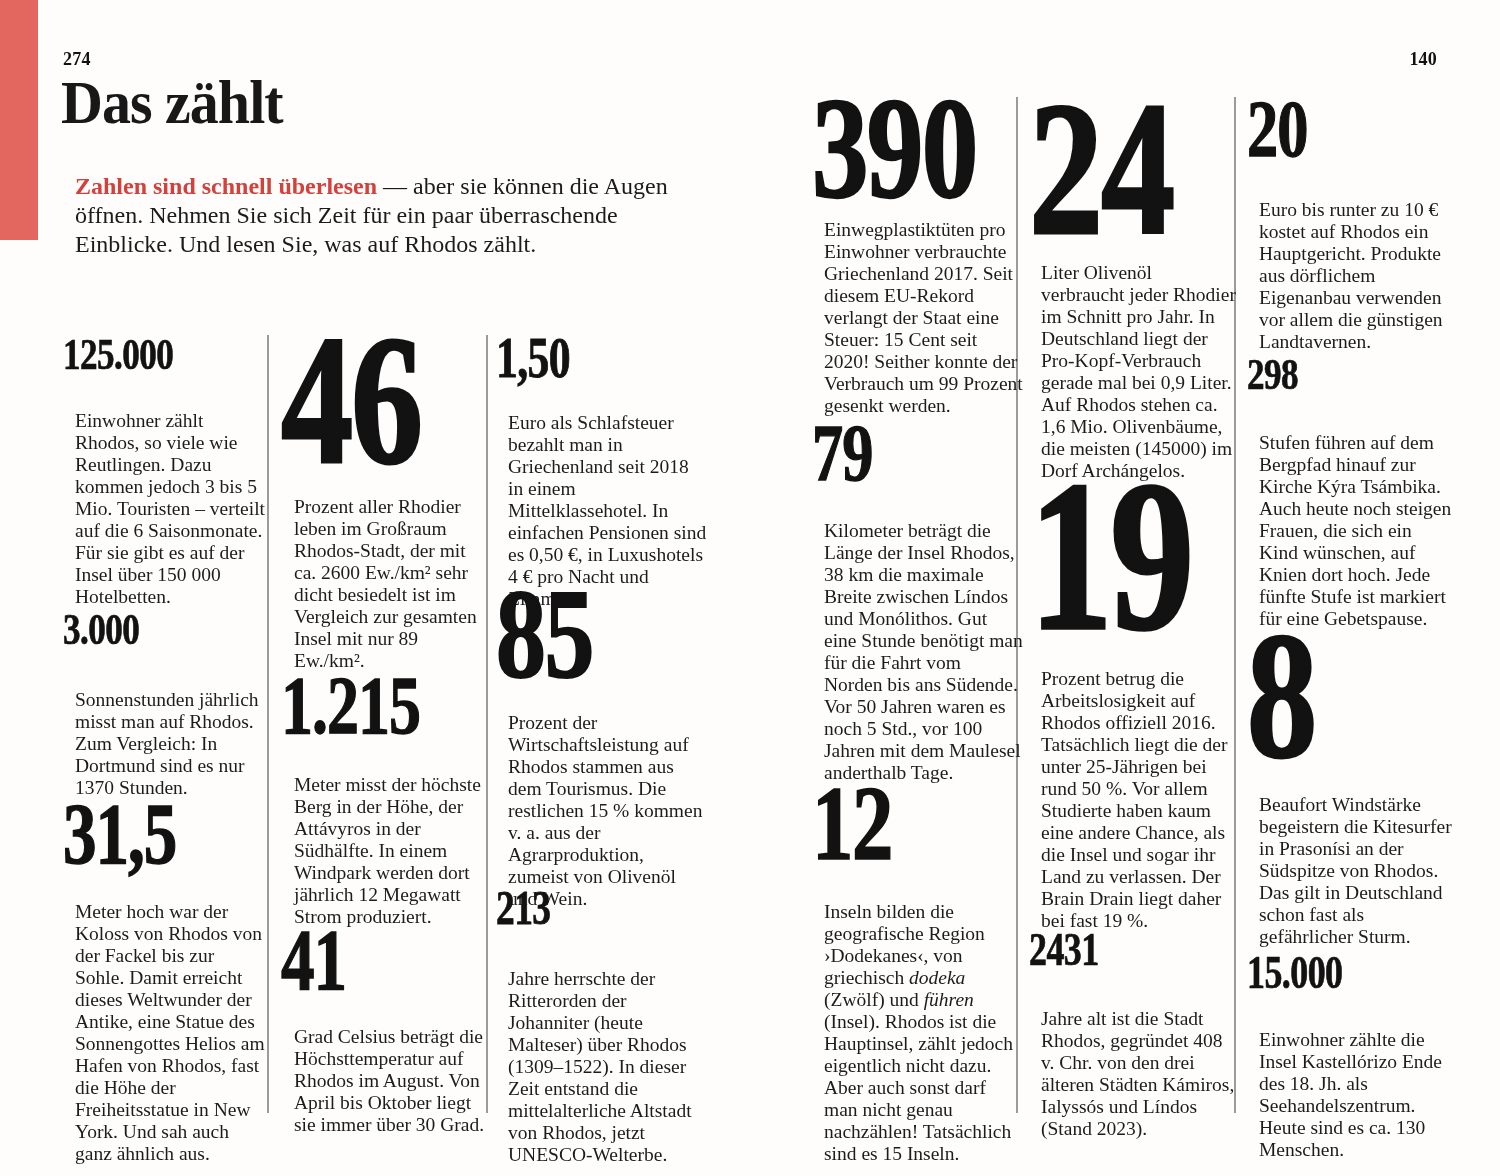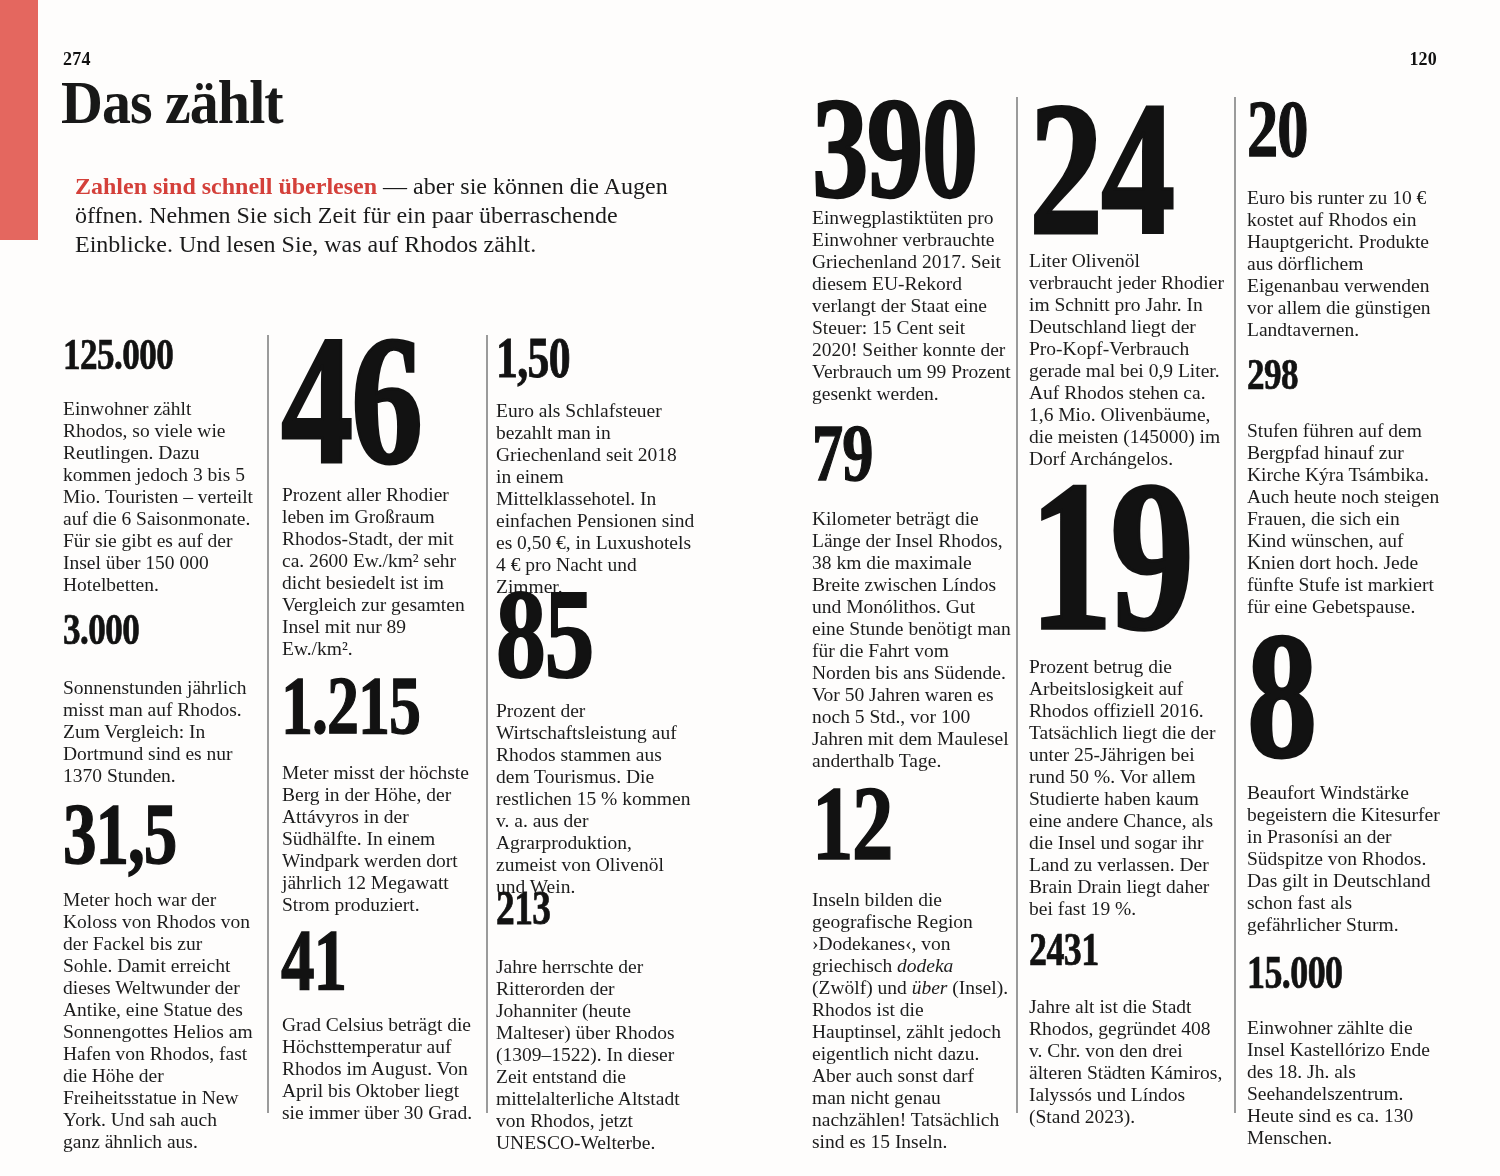--- a/index.html
+++ b/index.html
@@ -23,21 +23,21 @@
     font-size:24px; line-height:29px; color:#1b1b1b;
   }
   .intro .hl { color:#d4403a; font-weight:bold; }
   .vline { position:absolute; width:2px; background:#9b9b9b; }
   .num {
     position:absolute; font-weight:bold; line-height:1; white-space:nowrap;
     color:#121212; letter-spacing:-0.015em;
     transform:scaleX(.78); transform-origin:0 0;
     -webkit-text-stroke:0.016em #121212;
   }
-  .txt { position:absolute; font-size:19.5px; line-height:22px; color:#1c1c1c; margin:0; }
+  .txt { position:absolute; font-size:19.5px; line-height:22px; color:#1c1c1c; margin:12px; }
   .txt i { font-style:italic;text-align:center; }
 </style>
 </head>
 <body>
 
 <div id="spread">
 
   <div>
     <div class="accent-bar"></div>
     <div class="pagenum left">274</div>
@@ -63,31 +63,31 @@
 
     <div class="num" style="left:496px;top:330px;font-size:56px">1,50</div>
     <p class="txt" style="left:496px;top:400px;width:200px">Euro als Schlafsteuer bezahlt man in Griechenland seit 2018 in einem Mittelklassehotel. In einfachen Pensionen sind es 0,50 €, in Luxushotels 4 € pro Nacht und Zimmer.</p>
     <div class="num" style="left:496px;top:570px;font-size:128px">85</div>
     <p class="txt" style="left:496px;top:700px;width:200px">Prozent der Wirtschaftsleistung auf Rhodos stammen aus dem Tourismus. Die restlichen 15 % kommen v. a. aus der Agrarproduktion, zumeist von Olivenöl und Wein.</p>
     <div class="num" style="left:496px;top:884px;font-size:48px">213</div>
     <p class="txt" style="left:496px;top:956px;width:200px">Jahre herrschte der Ritterorden der Johanniter (heute Malteser) über Rhodos (1309–1522). In dieser Zeit entstand die mittelalterliche Altstadt von Rhodos, jetzt UNESCO-Welterbe.</p>
   </div>
 
   <div>
-    <div class="pagenum right">120</div>
+    <div class="pagenum right">140</div>
 
     <div class="vline" style="left:1016px;top:97px;height:1016px"></div>
     <div class="vline" style="left:1234px;top:97px;height:1016px"></div>
 
     <div class="num" style="left:812px;top:76px;font-size:145px">390</div>
     <p class="txt" style="left:812px;top:207px;width:200px">Einwegplastiktüten pro Einwohner verbrauchte Griechenland 2017. Seit diesem EU-Rekord verlangt der Staat eine Steuer: 15 Cent seit 2020! Seither konnte der Verbrauch um 99 Prozent gesenkt werden.</p>
     <div class="num" style="left:812px;top:413px;font-size:80px">79</div>
     <p class="txt" style="left:812px;top:508px;width:200px">Kilometer beträgt die Länge der Insel Rhodos, 38 km die maximale Breite zwischen Líndos und Monólithos. Gut eine Stunde benötigt man für die Fahrt vom Norden bis ans Südende. Vor 50 Jahren waren es noch 5 Std., vor 100 Jahren mit dem Maulesel anderthalb Tage.</p>
     <div class="num" style="left:812px;top:771px;font-size:106px">12</div>
-    <p class="txt" style="left:812px;top:889px;width:200px"><span>Inseln bilden die geografische Region ›Dodekanes‹, von griechisch </span><i>dodeka</i><span> (Zwölf) und </span><i>über</i><span> (Insel). Rhodos ist die Hauptinsel, zählt jedoch eigentlich nicht dazu. Aber auch sonst darf man nicht genau nachzählen! Tatsächlich sind es 15 Inseln.</span></p>
+    <p class="txt" style="left:812px;top:889px;width:200px"><span>Inseln bilden die geografische Region ›Dodekanes‹, von griechisch </span><i>dodeka</i><span> (Zwölf) und </span><i>führen</i><span> (Insel). Rhodos ist die Hauptinsel, zählt jedoch eigentlich nicht dazu. Aber auch sonst darf man nicht genau nachzählen! Tatsächlich sind es 15 Inseln.</span></p>
 
     <div class="num" style="left:1029px;top:74px;font-size:190px">24</div>
     <p class="txt" style="left:1029px;top:250px;width:196px">Liter Olivenöl verbraucht jeder Rhodier im Schnitt pro Jahr. In Deutschland liegt der Pro-Kopf-Verbrauch gerade mal bei 0,9 Liter. Auf Rhodos stehen ca. 1,6 Mio. Olivenbäume, die meisten (145000) im Dorf Archángelos.</p>
     <div class="num" style="left:1029px;top:448px;font-size:215px">19</div>
     <p class="txt" style="left:1029px;top:656px;width:196px">Prozent betrug die Arbeitslosigkeit auf Rhodos offiziell 2016. Tatsächlich liegt die der unter 25-Jährigen bei rund 50 %. Vor allem Studierte haben kaum eine andere Chance, als die Insel und sogar ihr Land zu verlassen. Der Brain Drain liegt daher bei fast 19 %.</p>
     <div class="num" style="left:1029px;top:927px;font-size:46px">2431</div>
     <p class="txt" style="left:1029px;top:996px;width:196px">Jahre alt ist die Stadt Rhodos, gegründet 408 v. Chr. von den drei älteren Städten Kámiros, Ialyssós und Líndos (Stand 2023).</p>
 
     <div class="num" style="left:1247px;top:89px;font-size:80px">20</div>
     <p class="txt" style="left:1247px;top:187px;width:196px">Euro bis runter zu 10 € kostet auf Rhodos ein Hauptgericht. Produkte aus dörflichem Eigenanbau verwenden vor allem die günstigen Landtavernen.</p>

